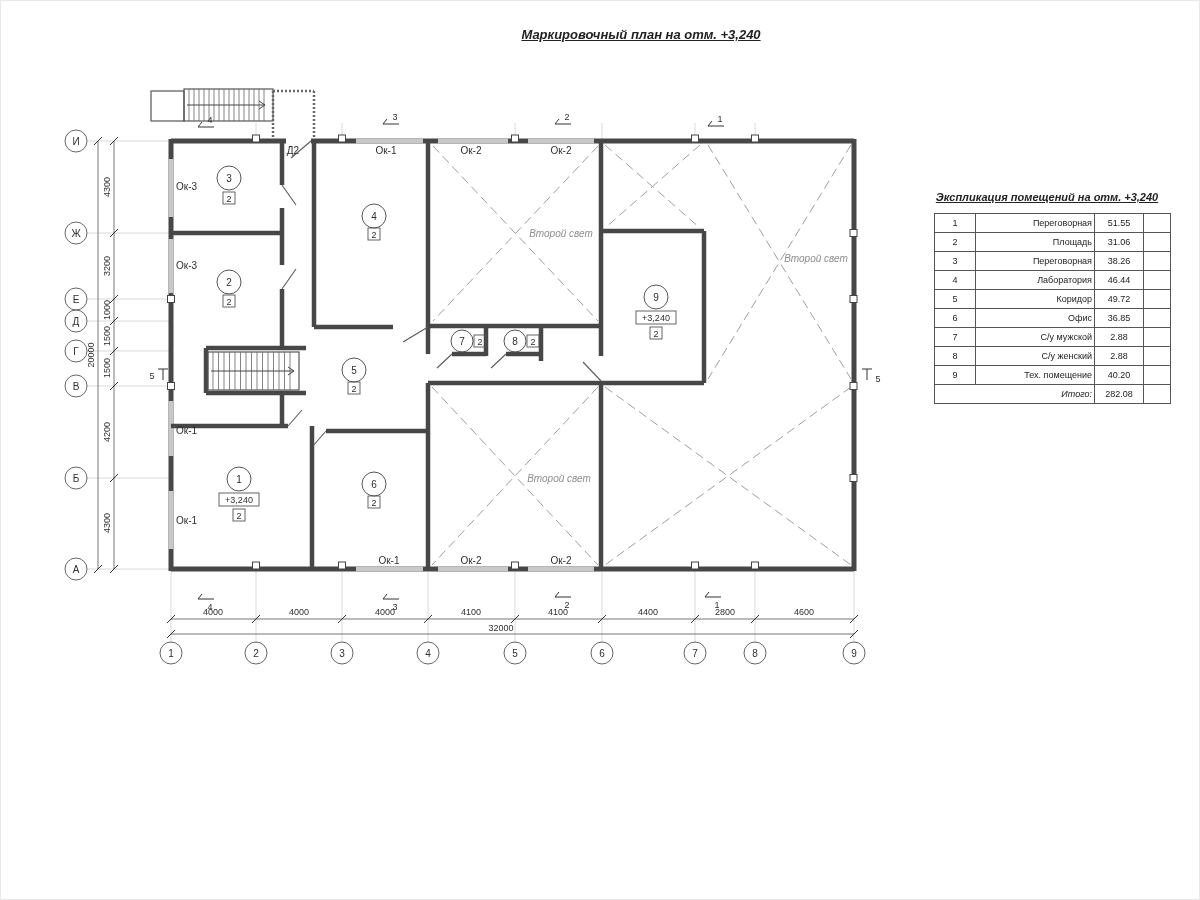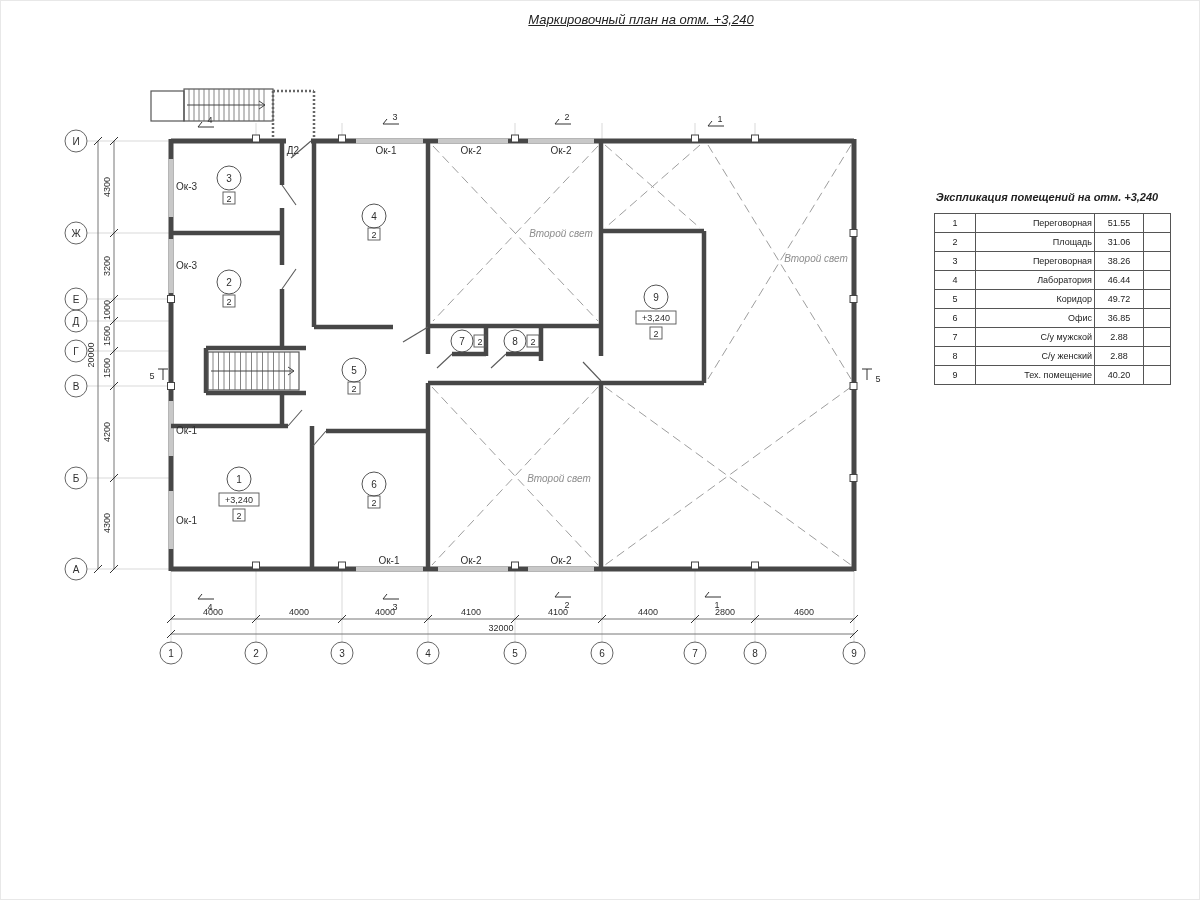--- a/index.html
+++ b/index.html
@@ -1,24 +1,24 @@
 <!DOCTYPE html>
 <html><head>
 <meta charset="utf-8">
 <style>
   html,body{margin:0;padding:0;background:#fff;}
   .page{position:relative;width:1200px;height:900px;background:#fff;overflow:hidden;
         font-family:"Liberation Sans",sans-serif;border:1px solid #e8e8e8;box-sizing:border-box;}
-  .main-title{position:absolute;left:450px;top:11px;width:380px;text-align:center;
-        font-size:13px;font-style:italic;font-weight:normal;color:#222;
+  .main-title{position:absolute;left:450px;top:26px;width:380px;text-align:center;
+        font-size:13px;font-style:italic;font-weight:bold;color:#222;
         text-decoration:underline;}
   .plan-svg{position:absolute;left:0;top:0;}
   .table-block{position:absolute;left:933px;top:190px;width:226px;}
   .table-title{font-size:11px;font-style:italic;font-weight:bold;color:#222;
-        text-align:center;margin-bottom:10px;white-space:nowrap;}
+        text-align:center;text-decoration:underline;margin-bottom:10px;white-space:nowrap;}
   table.expl{border-collapse:collapse;width:224px;table-layout:fixed;}
   table.expl td,table.expl th{border:1px solid #555;font-weight:normal;color:#222;
         font-size:9px;padding:1px 2px;overflow:hidden;}
   table.expl th{font-size:8.5px;text-align:center;height:28px;}
   table.expl td{height:16px;}
   .c-num{width:36px;text-align:center;}
   .c-name{width:114px;text-align:right;padding-left:5px;}
   .c-area{width:44px;text-align:center;}
   .c-cat{width:22px;}
   .total-label{text-align:right;padding-right:4px;border-left:1px solid #555;}
@@ -462,16 +462,21 @@
             <td class="c-name">С/у женский</td>
             <td class="c-area">2.88</td>
             <td class="c-cat"></td>
           </tr>
       <tr>
             <td class="c-num">9</td>
             <td class="c-name">Тех. помещение</td>
             <td class="c-area">40.20</td>
             <td class="c-cat"></td>
           </tr>
+      <tr>
+        <td colspan="2" class="total-label" style="font-style:italic;">Итого:</td>
+        <td class="c-area">282.08</td>
+        <td class="c-cat"></td>
+      </tr>
     </tbody>
       </table>
   </div>
 </div>
 
 </body></html>

